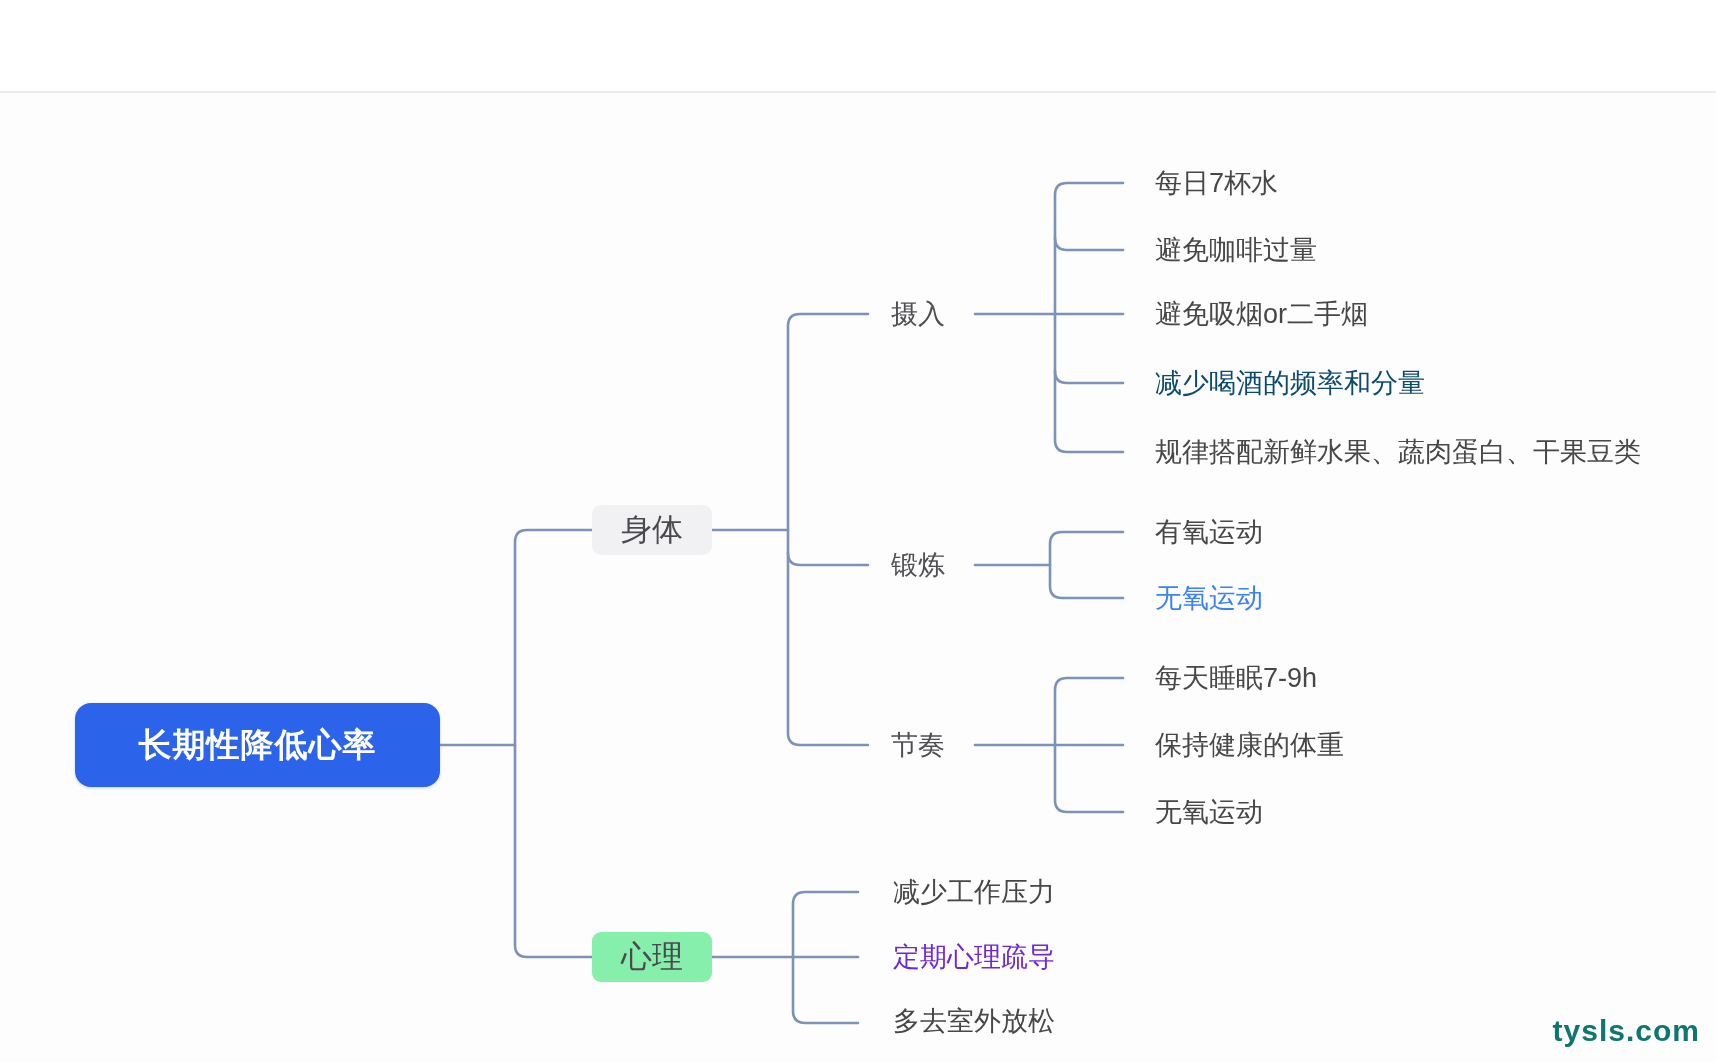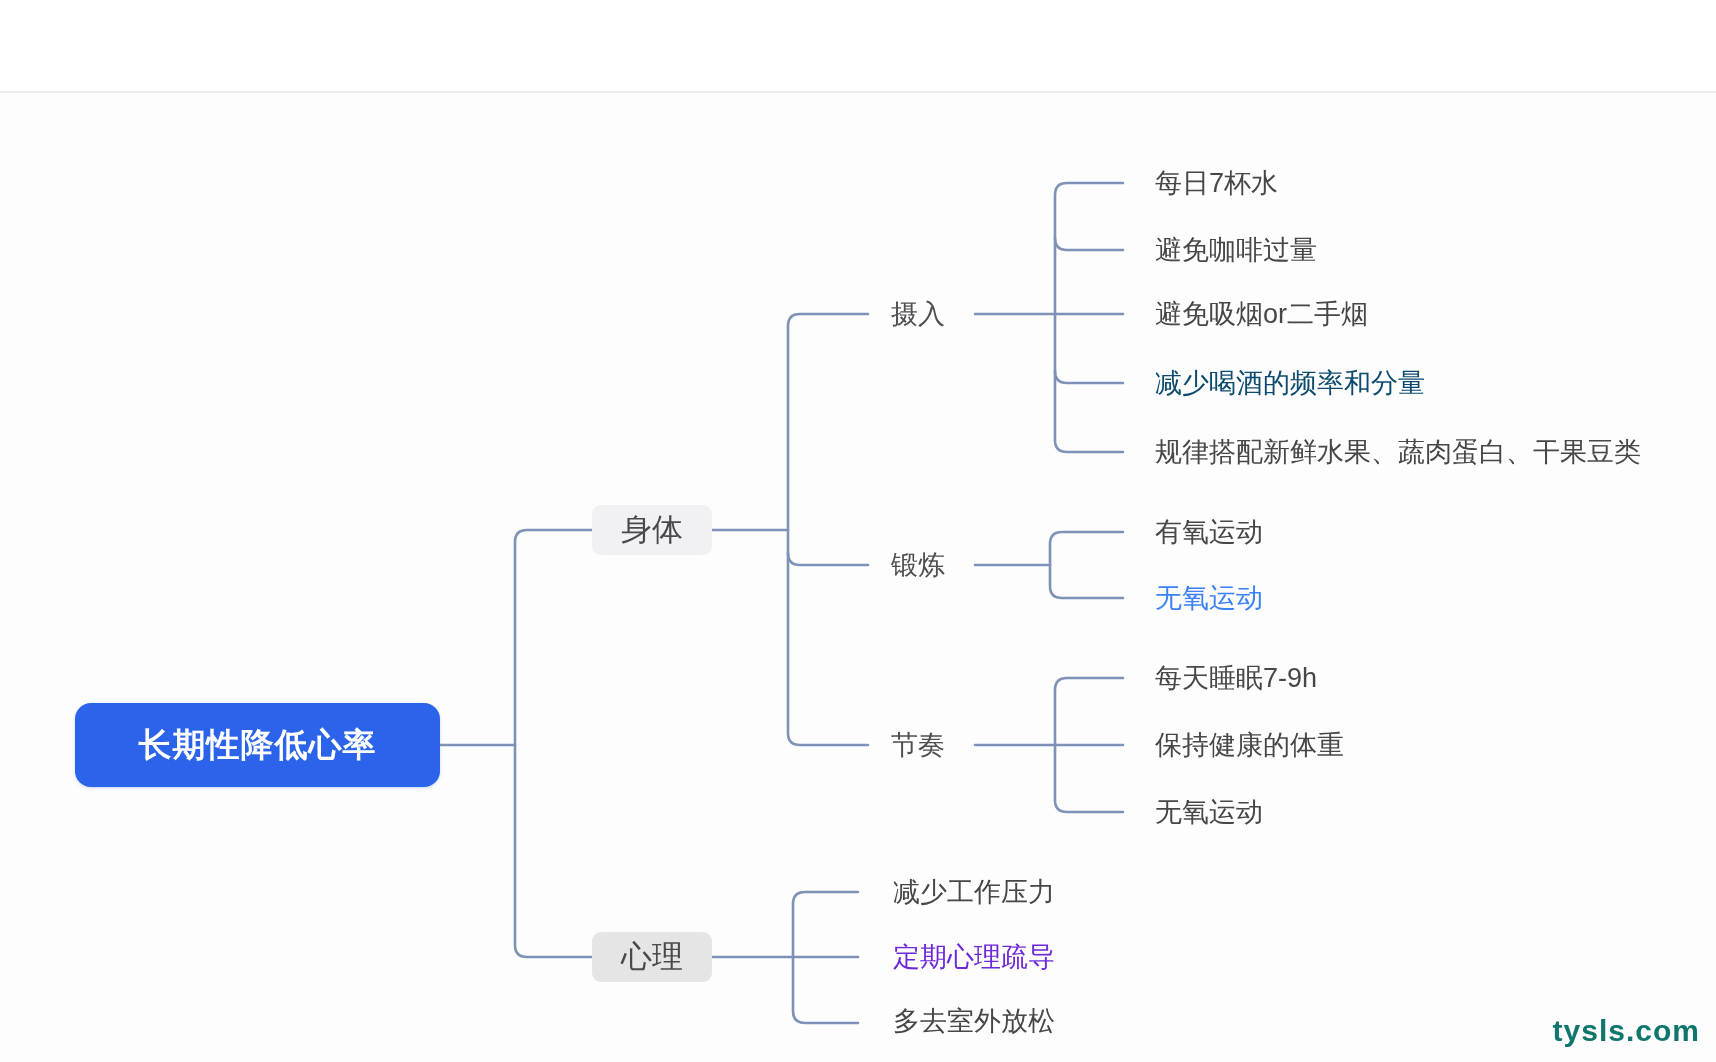--- a/index.html
+++ b/index.html
@@ -51,19 +51,19 @@
       <div class="mm-leaf" style="left: 1155px; top: 294px; color: rgb(71, 71, 71);">避免吸烟or二手烟</div>
       <div class="mm-leaf" style="left: 1155px; top: 363px; color: #0c4a6e;">减少喝酒的频率和分量</div>
       <div class="mm-leaf" style="left: 1155px; top: 432px; color: rgb(71, 71, 71);">规律搭配新鲜水果、蔬肉蛋白、干果豆类</div>
       <div class="mm-node mm-label" style="left: 860px; top: 545px; width: 116px; height: 40px; color: rgb(79, 79, 83);">锻炼</div>
       <div class="mm-leaf" style="left: 1155px; top: 512px; color: rgb(71, 71, 71);">有氧运动</div>
       <div class="mm-leaf" style="left: 1155px; top: 578px; color: #3b82f6;">无氧运动</div>
       <div class="mm-node mm-label" style="left: 860px; top: 725px; width: 116px; height: 40px; color: rgb(79, 79, 83);">节奏</div>
       <div class="mm-leaf" style="left: 1155px; top: 658px; color: rgb(71, 71, 71);">每天睡眠7-9h</div>
       <div class="mm-leaf" style="left: 1155px; top: 725px; color: rgb(71, 71, 71);">保持健康的体重</div>
       <div class="mm-leaf" style="left: 1155px; top: 792px; color: rgb(71, 71, 71);">无氧运动</div>
-      <div class="mm-node mm-pill" style="left: 592px; top: 932px; width: 120px; height: 50px; background: #e5e5e5; color: rgb(74, 74, 78);">心理</div>
+      <div class="mm-node mm-pill" style="left: 592px; top: 932px; width: 120px; height: 50px; background: #86efac; color: rgb(74, 74, 78);">心理</div>
       <div class="mm-leaf" style="left: 893px; top: 872px; color: rgb(71, 71, 71);">减少工作压力</div>
       <div class="mm-leaf" style="left: 893px; top: 937px; color: #6d28d9;">定期心理疏导</div>
       <div class="mm-leaf" style="left: 893px; top: 1003px; color: rgb(71, 71, 71); font-family: Liberation Mono, monospace;">多去室外放松</div>
     </div>
   <div id="watermark" style="color: #0f766e;">tysls.com</div>
 </div>
 
 </body></html>

